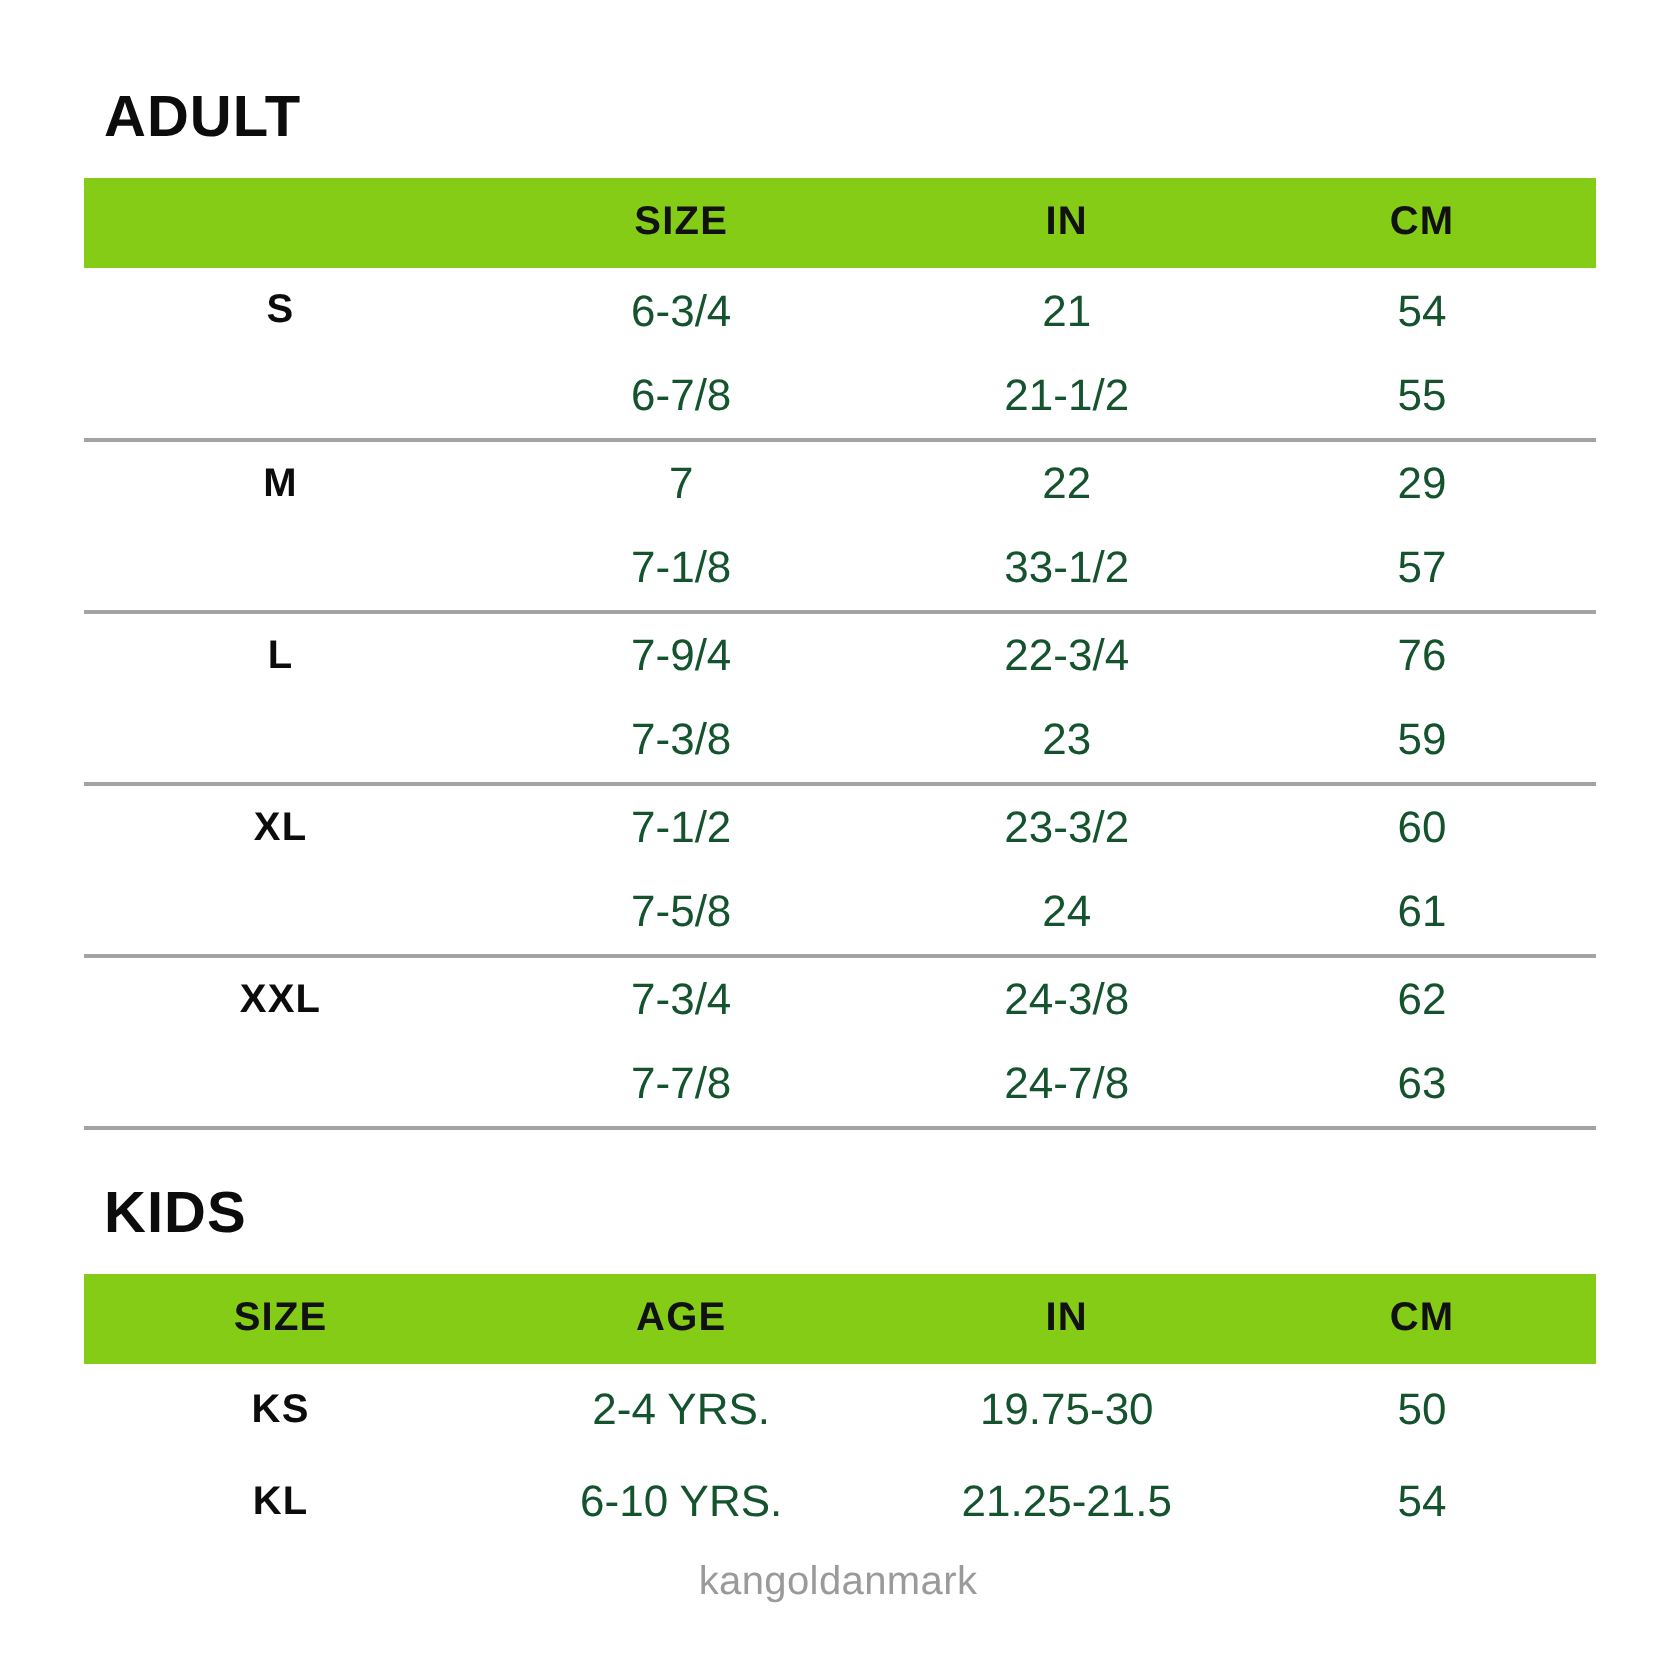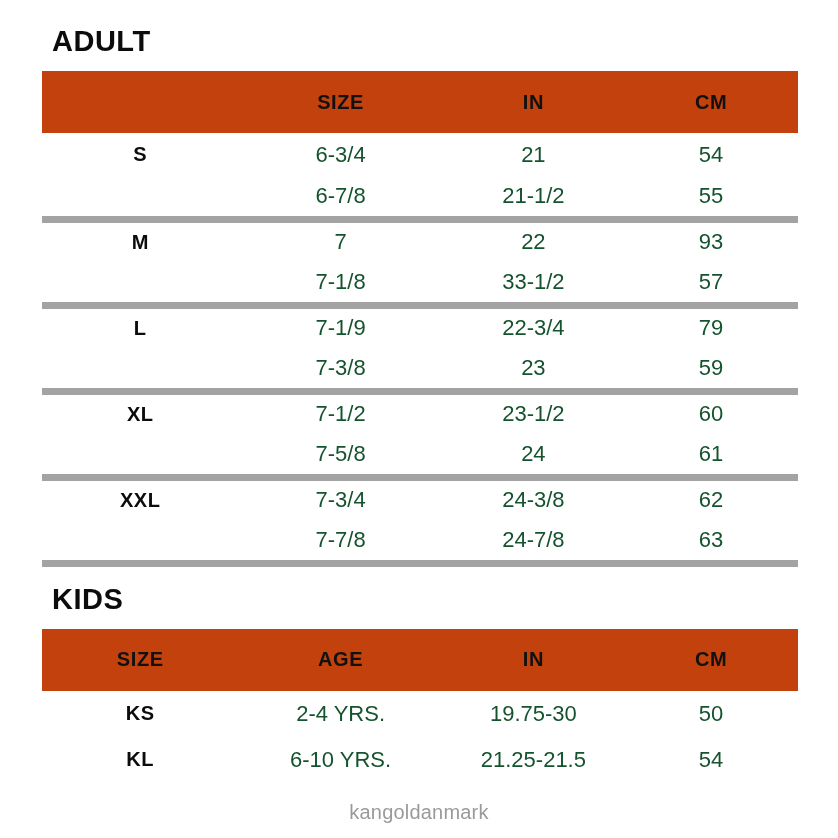--- a/index.html
+++ b/index.html
@@ -5,46 +5,46 @@
   html, body {
     margin: 0;
     padding: 0;
     background: #ffffff;
     font-family: "Liberation Sans", sans-serif;
   }
   .page {
     width: 838px;
     height: 838px;
     box-sizing: border-box;
-    padding-top: 26px;
+    padding-top: 44px;
     overflow: hidden;
     background: #ffffff;
   }
   .section-title {
     margin: 0 0 15px 52px;
     font-size: 29px;
     line-height: 30px;
     font-weight: 800;
     letter-spacing: 0.5px;
     color: #0c0c0c;
   }
-  .section-title.kids { margin-top: 17px; }
+  .section-title.kids { margin-top: 27px; }
   table.size-table {
     border-collapse: collapse;
     table-layout: fixed;
     width: 756px;
     margin-left: 42px;
   }
   col.c1 { width: 26%; }
   col.c2 { width: 27%; }
   col.c3 { width: 24%; }
   col.c4 { width: 23%; }
   thead tr {
-    background: #c2410c;
-    height: 62px;
+    background: #84cc16;
+    height: 45px;
   }
   th {
     font-size: 20px;
     font-weight: 700;
     letter-spacing: 0.6px;
     color: #111111;
     text-align: center;
     padding: 0;
   }
   tbody tr { height: 43px; }
@@ -58,23 +58,23 @@
     font-size: 20px;
     font-weight: 700;
     letter-spacing: 0.6px;
     color: #0c0c0c;
   }
   td.val {
     font-size: 22px;
     font-weight: 400;
     color: #14532d;
   }
-  tr.group-end td { border-bottom: 7px solid #a3a3a3; }
+  tr.group-end td { border-bottom: 2px solid #a3a3a3; }
   .watermark {
-    margin-top: 18px;
+    margin-top: 6px;
     text-align: center;
     font-size: 20px;
     color: #9a9a9a;
     letter-spacing: 0.2px;
   }
 </style>
 </head>
 <body>
 
 <div class="page">
@@ -106,44 +106,44 @@
       <tr class="group-end">
         <td class="cat"></td>
         <td class="val">6-7/8</td>
         <td class="val">21-1/2</td>
         <td class="val">55</td>
       </tr>
       <tr>
         <td class="cat">M</td>
         <td class="val">7</td>
         <td class="val">22</td>
-        <td class="val">93</td>
+        <td class="val">29</td>
       </tr>
       <tr class="group-end">
         <td class="cat"></td>
         <td class="val">7-1/8</td>
         <td class="val">33-1/2</td>
         <td class="val">57</td>
       </tr>
       <tr>
         <td class="cat">L</td>
-        <td class="val">7-1/9</td>
+        <td class="val">7-9/4</td>
         <td class="val">22-3/4</td>
-        <td class="val">79</td>
+        <td class="val">76</td>
       </tr>
       <tr class="group-end">
         <td class="cat"></td>
         <td class="val">7-3/8</td>
         <td class="val">23</td>
         <td class="val">59</td>
       </tr>
       <tr>
         <td class="cat">XL</td>
         <td class="val">7-1/2</td>
-        <td class="val">23-1/2</td>
+        <td class="val">23-3/2</td>
         <td class="val">60</td>
       </tr>
       <tr class="group-end">
         <td class="cat"></td>
         <td class="val">7-5/8</td>
         <td class="val">24</td>
         <td class="val">61</td>
       </tr>
       <tr>
         <td class="cat">XXL</td>

